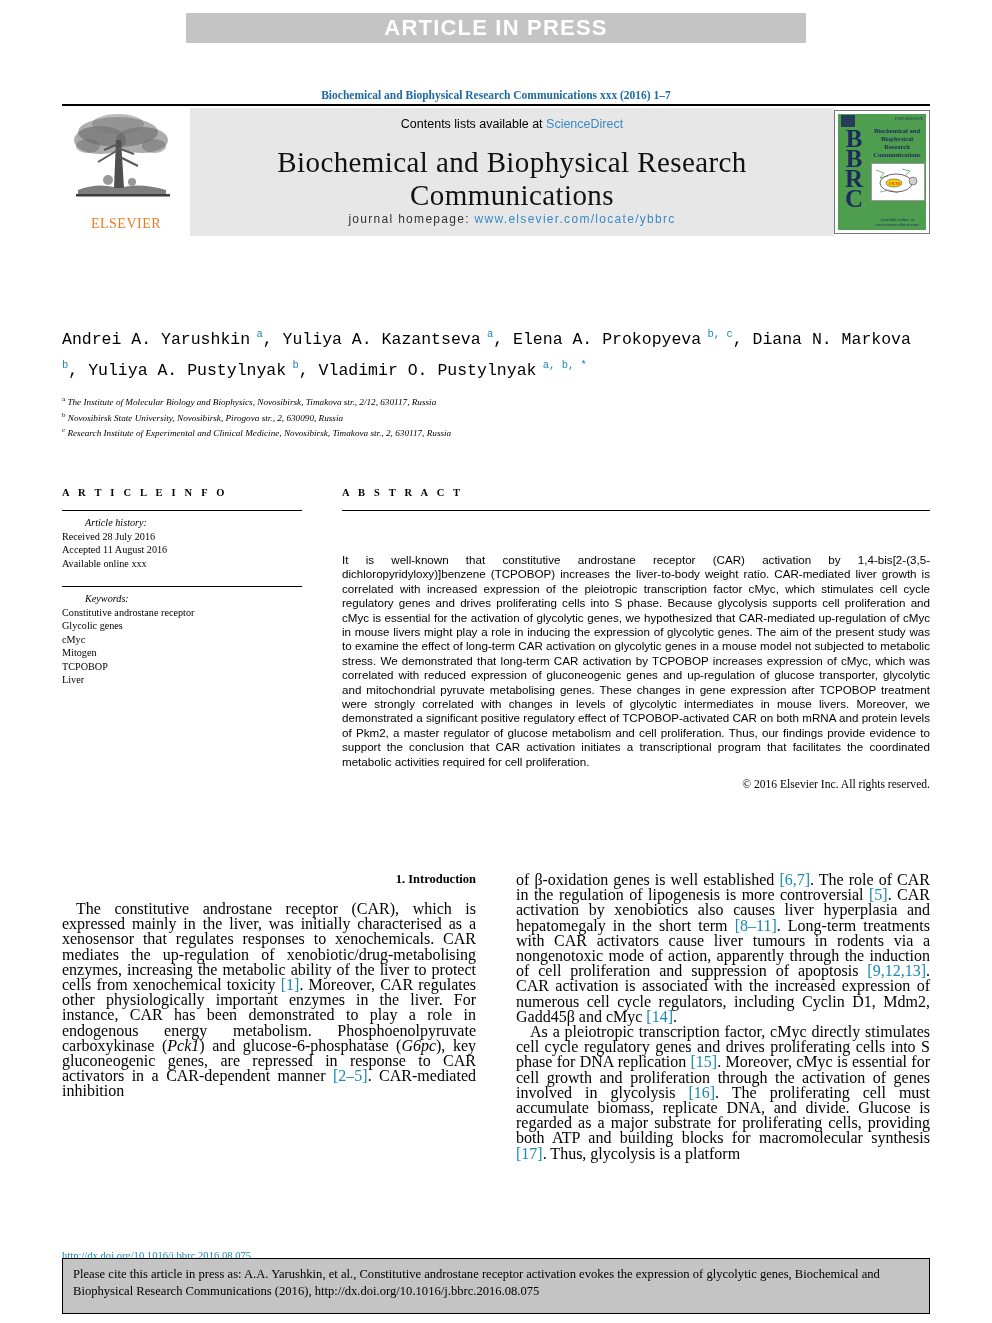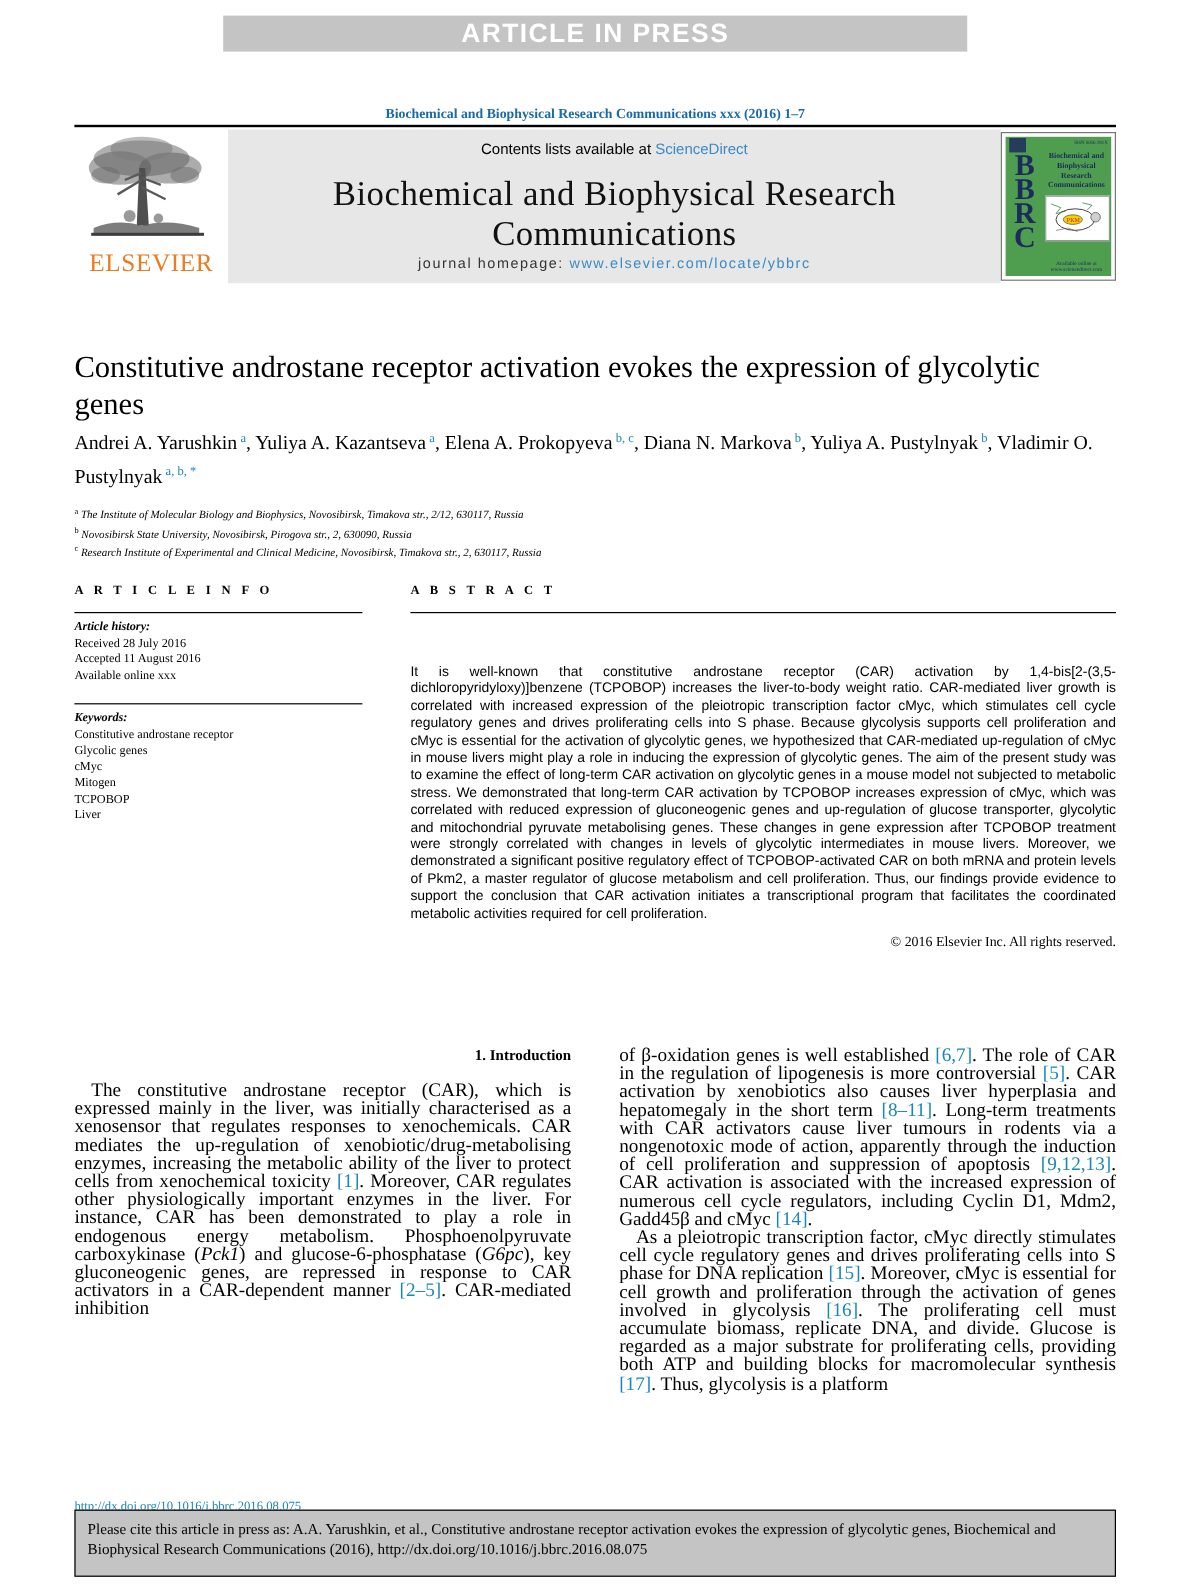--- a/index.html
+++ b/index.html
@@ -72,21 +72,21 @@
   }
   .tree-svg { position: absolute; left: 6px; top: 2px; }
   .elsevier-word {
     position: absolute;
     left: 2px;
     bottom: 4px;
     width: 124px;
     text-align: center;
     color: #ec7b22;
     font-family: "Liberation Serif", serif;
-    font-size: 21px;
+    font-size: 14px;
     letter-spacing: 0.5px;
   }
   .masthead-center {
     flex: 1 1 auto;
     background: #e7e7e7;
     position: relative;
   }
   .contents-line {
     position: absolute;
     top: 9px;
@@ -195,22 +195,22 @@
     top: 290px;
     width: 868px;
   }
   .article-title {
     font-family: "Liberation Serif", serif;
     font-size: 25.5px;
     line-height: 31px;
     color: #000;
   }
   .authors {
-    margin-top: 2px;
-    font-family: Liberation Serif, serif;
+    margin-top: 32px;
+    font-family: Liberation Mono, monospace;
     font-size: 16.5px;
     line-height: 24px;
     color: #000;
   }
   .aff-mark {
     color: #1a87b8;
     font-size: 10.5px;
     vertical-align: super;
   }
   .affiliations {
@@ -246,21 +246,21 @@
   .rule-thick { border-top: 1.6px solid #000; }
   .rule-thin  { border-top: 1px solid #000; }
 
   .info-block {
     font-family: "Liberation Serif", serif;
     font-size: 10.2px;
     line-height: 13.5px;
     padding-top: 5px;
     padding-bottom: 16px;
   }
-  .info-block .lead { font-style: italic; font-weight: bold; }
+  .info-block .lead { font-style: italic; font-weight: normal; margin-left: 23px; }
 
   .abstract-body {
     font-family: Liberation Sans, sans-serif;
     font-size: 11.6px;
     line-height: 14.4px;
     text-align: justify;
     padding-top: 6px;
     margin-top: 36px;
   }
   .copyright-line {
@@ -406,21 +406,20 @@
           <path d="M8 28 L18 26 L26 29" stroke="#555" stroke-width="0.5" fill="none"></path>
         </svg>
       </div>
       <div class="bbrc-bottom">Available online at www.sciencedirect.com</div>
     </div>
 
   </div>
 </div>
 
 <div class="title-block">
-  <div class="article-title">Constitutive androstane receptor activation evokes the expression of glycolytic genes</div>
   <div class="authors"><span>Andrei A. Yarushkin</span><span class="aff-mark"> a</span>, <span>Yuliya A. Kazantseva</span><span class="aff-mark"> a</span>, <span>Elena A. Prokopyeva</span><span class="aff-mark"> b, c</span>, <span>Diana N. Markova</span><span class="aff-mark"> b</span>, <span>Yuliya A. Pustylnyak</span><span class="aff-mark"> b</span>, <span>Vladimir O. Pustylnyak</span><span class="aff-mark"> a, b, *</span></div>
   <div class="affiliations">
       <div><sup>a</sup><span> The Institute of Molecular Biology and Biophysics, Novosibirsk, Timakova str., 2/12, 630117, Russia</span></div>
       <div><sup>b</sup><span> Novosibirsk State University, Novosibirsk, Pirogova str., 2, 630090, Russia</span></div>
       <div><sup>c</sup><span> Research Institute of Experimental and Clinical Medicine, Novosibirsk, Timakova str., 2, 630117, Russia</span></div>
     </div>
 </div>
 
 <div class="info-abstract">
 

